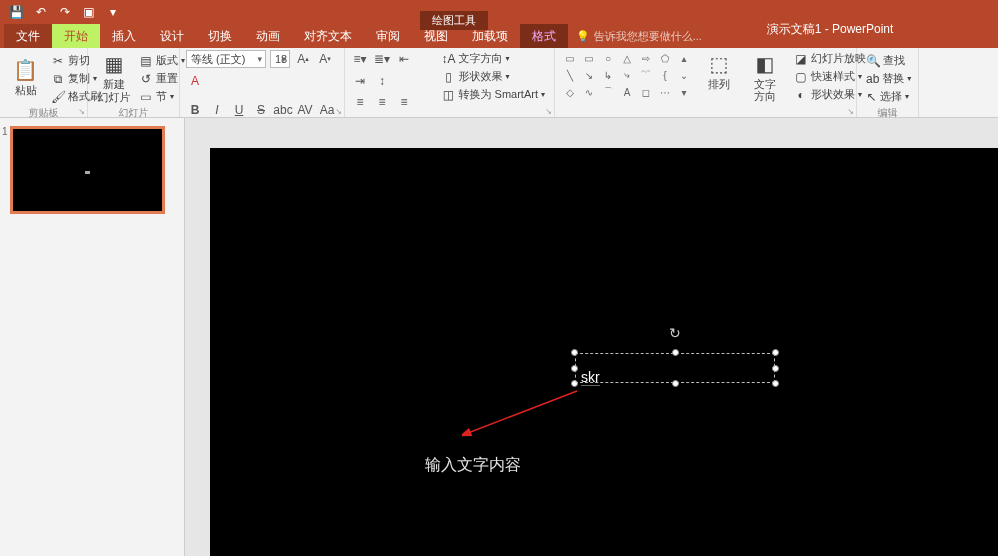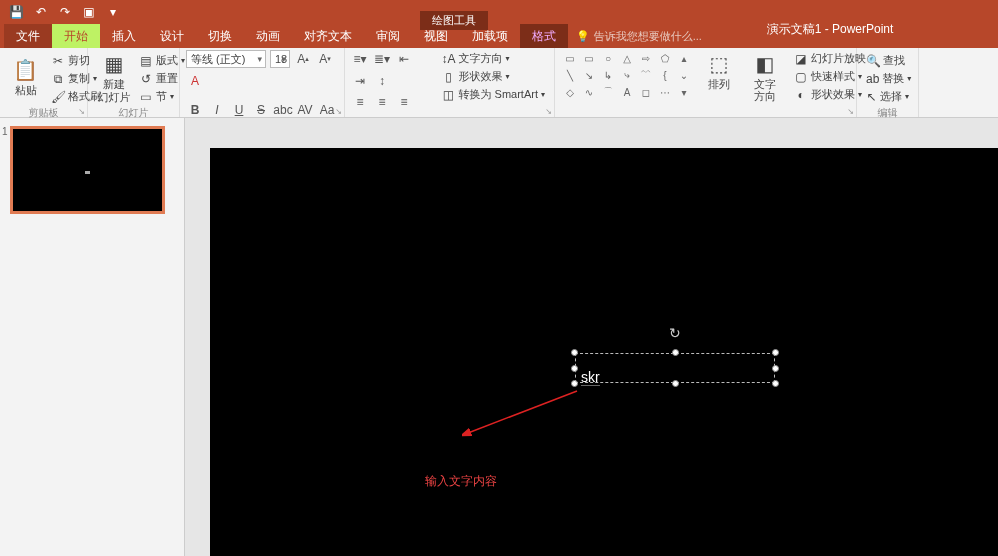--- a/index.html
+++ b/index.html
@@ -50,21 +50,21 @@
 
 
 .textbox { position:absolute; left:365px; top:205px; width:200px; height:30px; }
 .tb-border { position:absolute; inset:0; border:1px dashed #bbb; }
 .tb-handle { position:absolute; width:7px; height:7px; background:#fff; border:1px solid #888; border-radius:50%; }
 .h-tl{left:-4px;top:-4px;} .h-tm{left:calc(50% - 3px);top:-4px;} .h-tr{right:-4px;top:-4px;}
 .h-ml{left:-4px;top:calc(50% - 3px);} .h-mr{right:-4px;top:calc(50% - 3px);}
 .h-bl{left:-4px;bottom:-4px;} .h-bm{left:calc(50% - 3px);bottom:-4px;} .h-br{right:-4px;bottom:-4px;}
 .rot-handle { position:absolute; left:calc(50% - 6px); top:-28px; font-size:14px; color:#ccc; }
 .tb-text { position:absolute; left:6px; top:5px; color:#fff; font-size:14px; border-bottom:1px solid rgba(255,255,255,.4);margin-top:11px;}
-.annotation { position:absolute; left:215px; top:325px; color:#ef4444; font-size:12px; }
+.annotation { position:absolute; left:215px; top:307px; color:#e5e5e5; font-size:16px; }
 .arrow-svg { position:absolute; left:252px; top:240px; }
 
 .corner-exp { position:absolute; right:2px; bottom:1px; font-size:8px; color:#999; cursor:pointer;}
 </style>
 </head>
 <body>
 
 <div class="titlebar">
   <div class="qat">
     <div class="qat-btn">💾</div>

